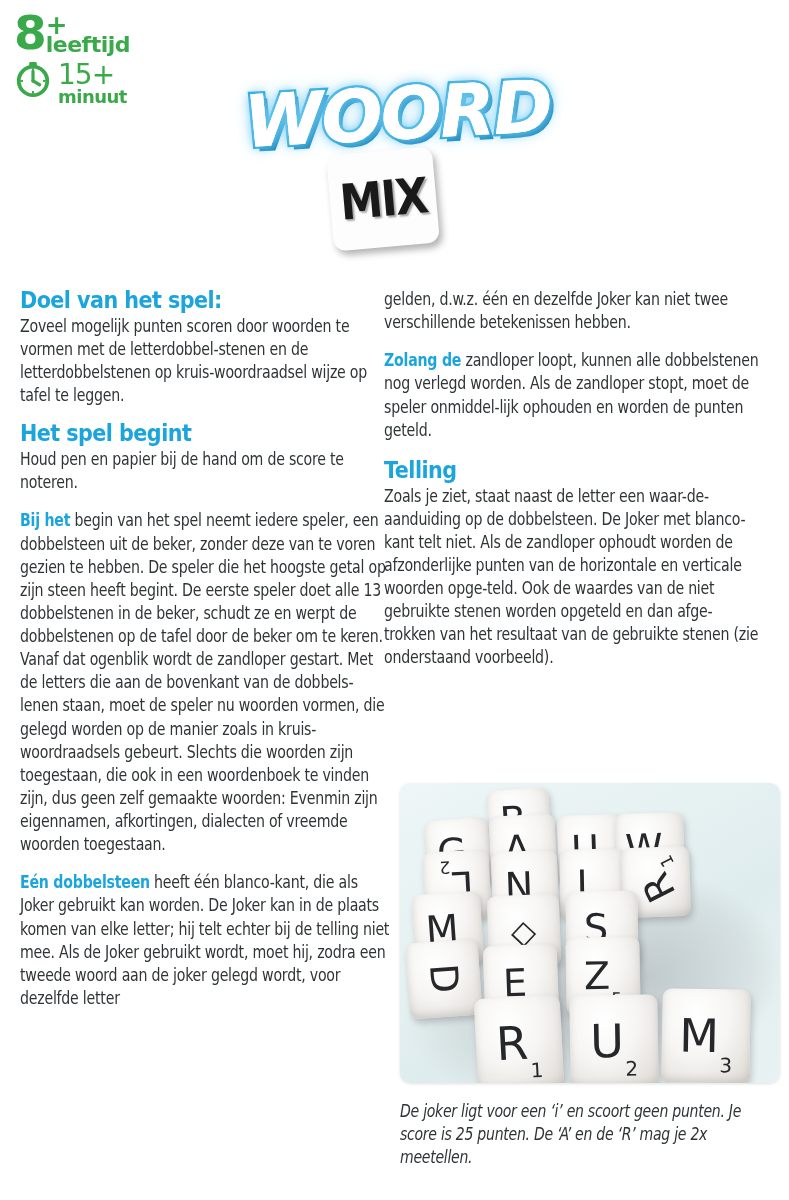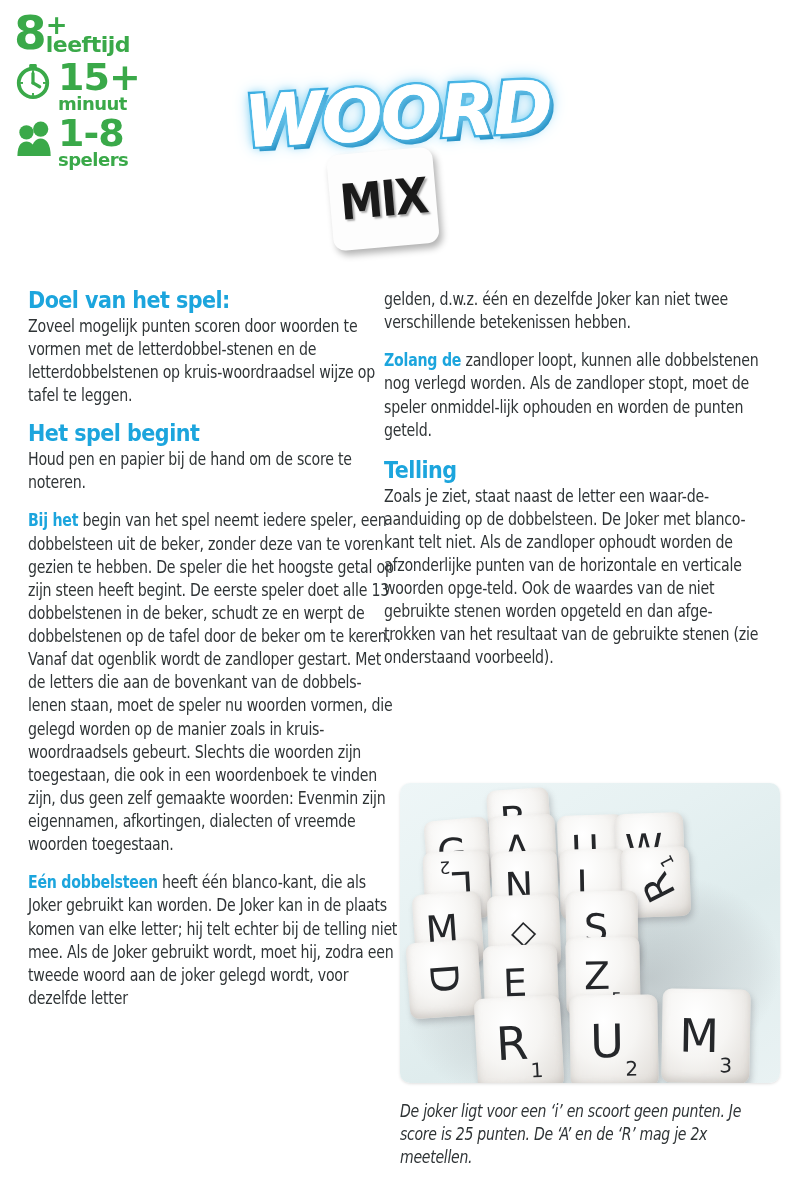--- a/index.html
+++ b/index.html
@@ -13,21 +13,21 @@
 
   
   .header { position: absolute; left: 0; top: 0; width: 789px; height: 272px; }
 
   .badges { position: absolute; left: 14px; top: 14px; width: 170px; }
   .badge-row { display: flex; align-items: center; margin-bottom: 4px; }
   .badge-icon { width: 44px; height: 46px; position: relative; flex: 0 0 44px; }
   .badge-text { display: flex; flex-direction: column; line-height: 0.88; }
   .badge-big {
     font-family: "DejaVu Sans", sans-serif;
-    font-weight: bold; font-size: 38px; color: #3aa949;
+    font-weight: normal; font-size: 28px; color: #3aa949;
     letter-spacing: -1px;
   }
   .badge-small {
     font-family: "DejaVu Sans", sans-serif;
     font-weight: bold; font-size: 18px; color: #3aa949;
     letter-spacing: -0.5px; margin-top: 1px;
   }
   .age-badge { display: flex; align-items: flex-start; }
   .age-num {
     font-family: "DejaVu Sans", sans-serif; font-weight: bold;
@@ -100,21 +100,21 @@
     font-weight: bold; font-size: 31px; color: #141414;
     letter-spacing: 0.5px;
     transform: scaleX(0.97);
   }
 
   
   .col {
     position: absolute; top: 288px; width: 372px;
     font-family: "DejaVu Sans Condensed", "Liberation Sans Narrow", "Liberation Sans", sans-serif;
   }
-  .col-left  { left: 28px; }
+  .col-left  { left: 20px; }
   .col-right { left: 384px; width: 380px; }
 
   h2.heading {
     color: #1ca5dd;
     font-family: "DejaVu Sans", sans-serif;
     font-weight: bold;
     font-size: 23px;
     line-height: 1.08;
     letter-spacing: -0.6px;
     margin: 0 0 2px 0;
@@ -223,34 +223,20 @@
             <line x1="6.5" y1="21" x2="9.5" y2="21" stroke="#3aa949" stroke-width="2"></line>
             <line x1="30.5" y1="21" x2="33.5" y2="21" stroke="#3aa949" stroke-width="2"></line>
           </svg>
         </div>
         <div class="badge-text">
           <span class="badge-big">15+</span>
           <span class="badge-small">minuut</span>
         </div>
       </div>
 
-      <div class="badge-row" style="margin-top:6px;">
-        <div class="badge-icon">
-          <svg class="people-icon" viewBox="0 0 44 40" aria-hidden="true">
-            <circle cx="13" cy="13" r="7.5" fill="#3aa949"></circle>
-            <path d="M3.5 38 C3.5 26 8 22.5 13 22.5 C18 22.5 22.5 26 22.5 38 Z" fill="#3aa949"></path>
-            <circle cx="28" cy="9.5" r="8" fill="#3aa949"></circle>
-            <path d="M17.5 38 C17.5 24.5 22.5 19.5 28 19.5 C33.5 19.5 38.5 24.5 38.5 38 Z" fill="#3aa949"></path>
-          </svg>
-        </div>
-        <div class="badge-text">
-          <span class="badge-big">1-8</span>
-          <span class="badge-small">spelers</span>
-        </div>
-      </div>
     </div>
 
     <div class="logo-wordmix">
       <div class="woord">WOORD</div>
       <div class="woord-inner">WOORD</div>
       <div class="mix-card">
         <span class="mix-text">MIX</span>
       </div>
     </div>
 

